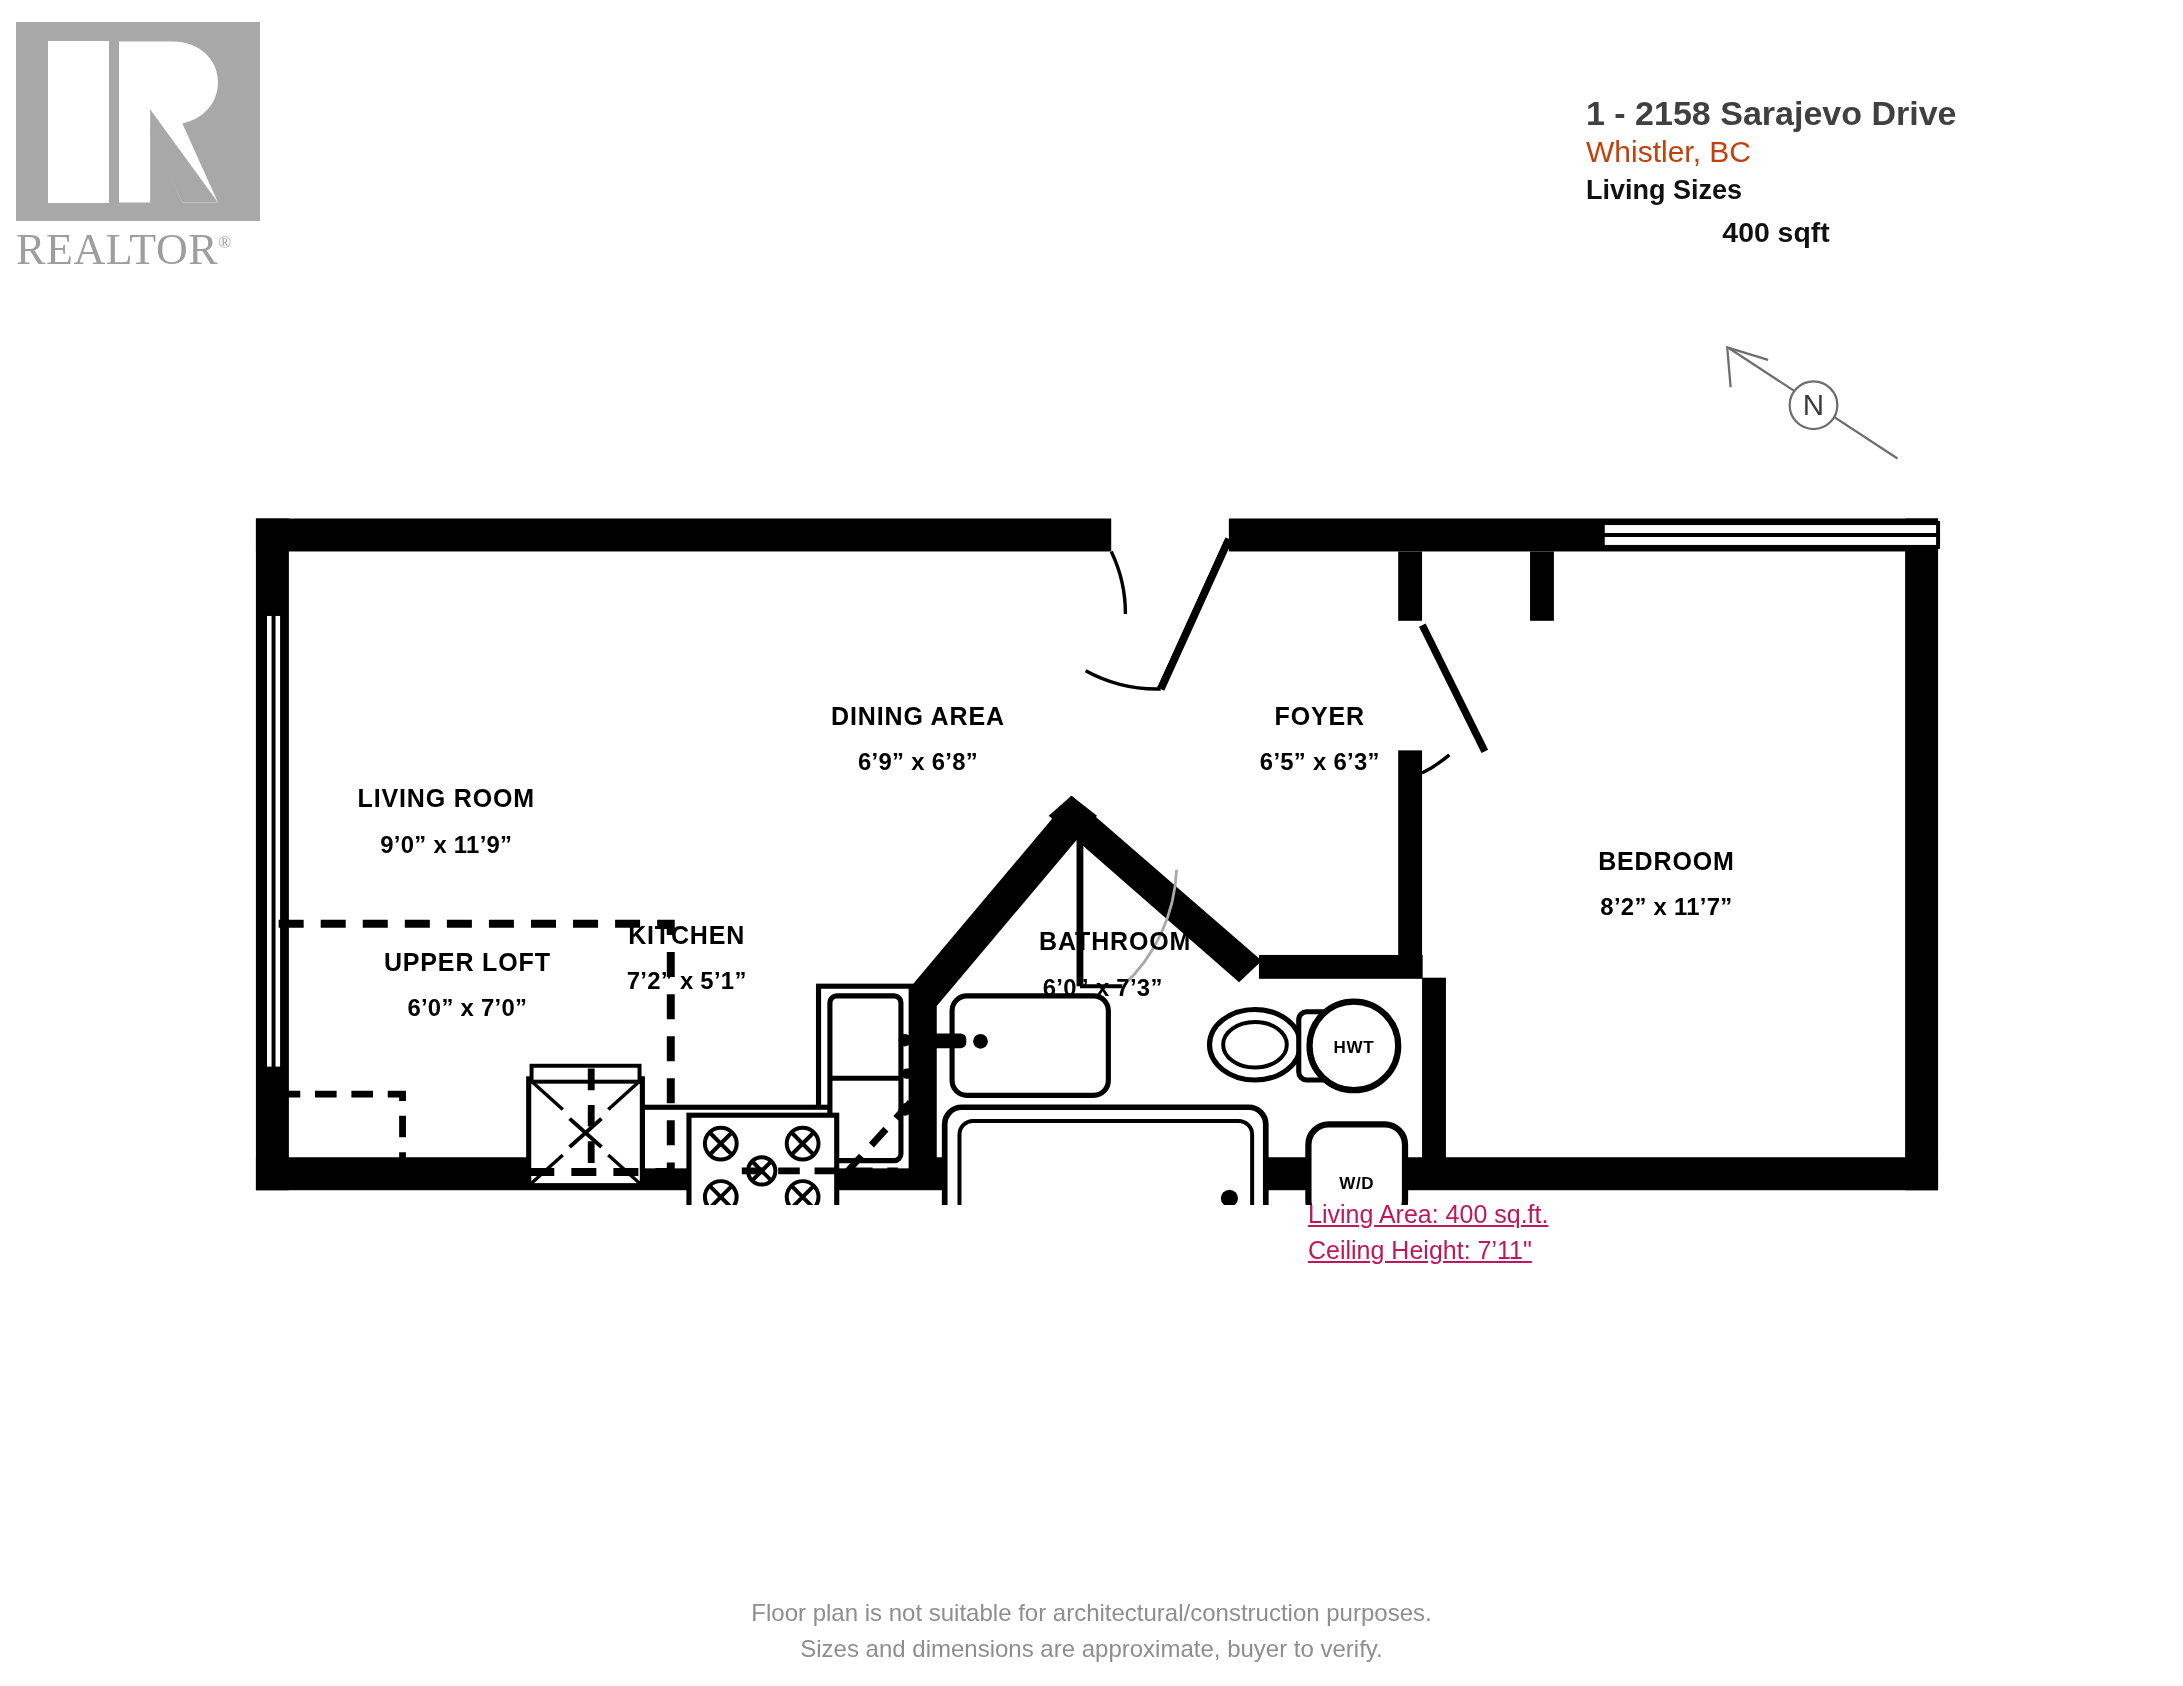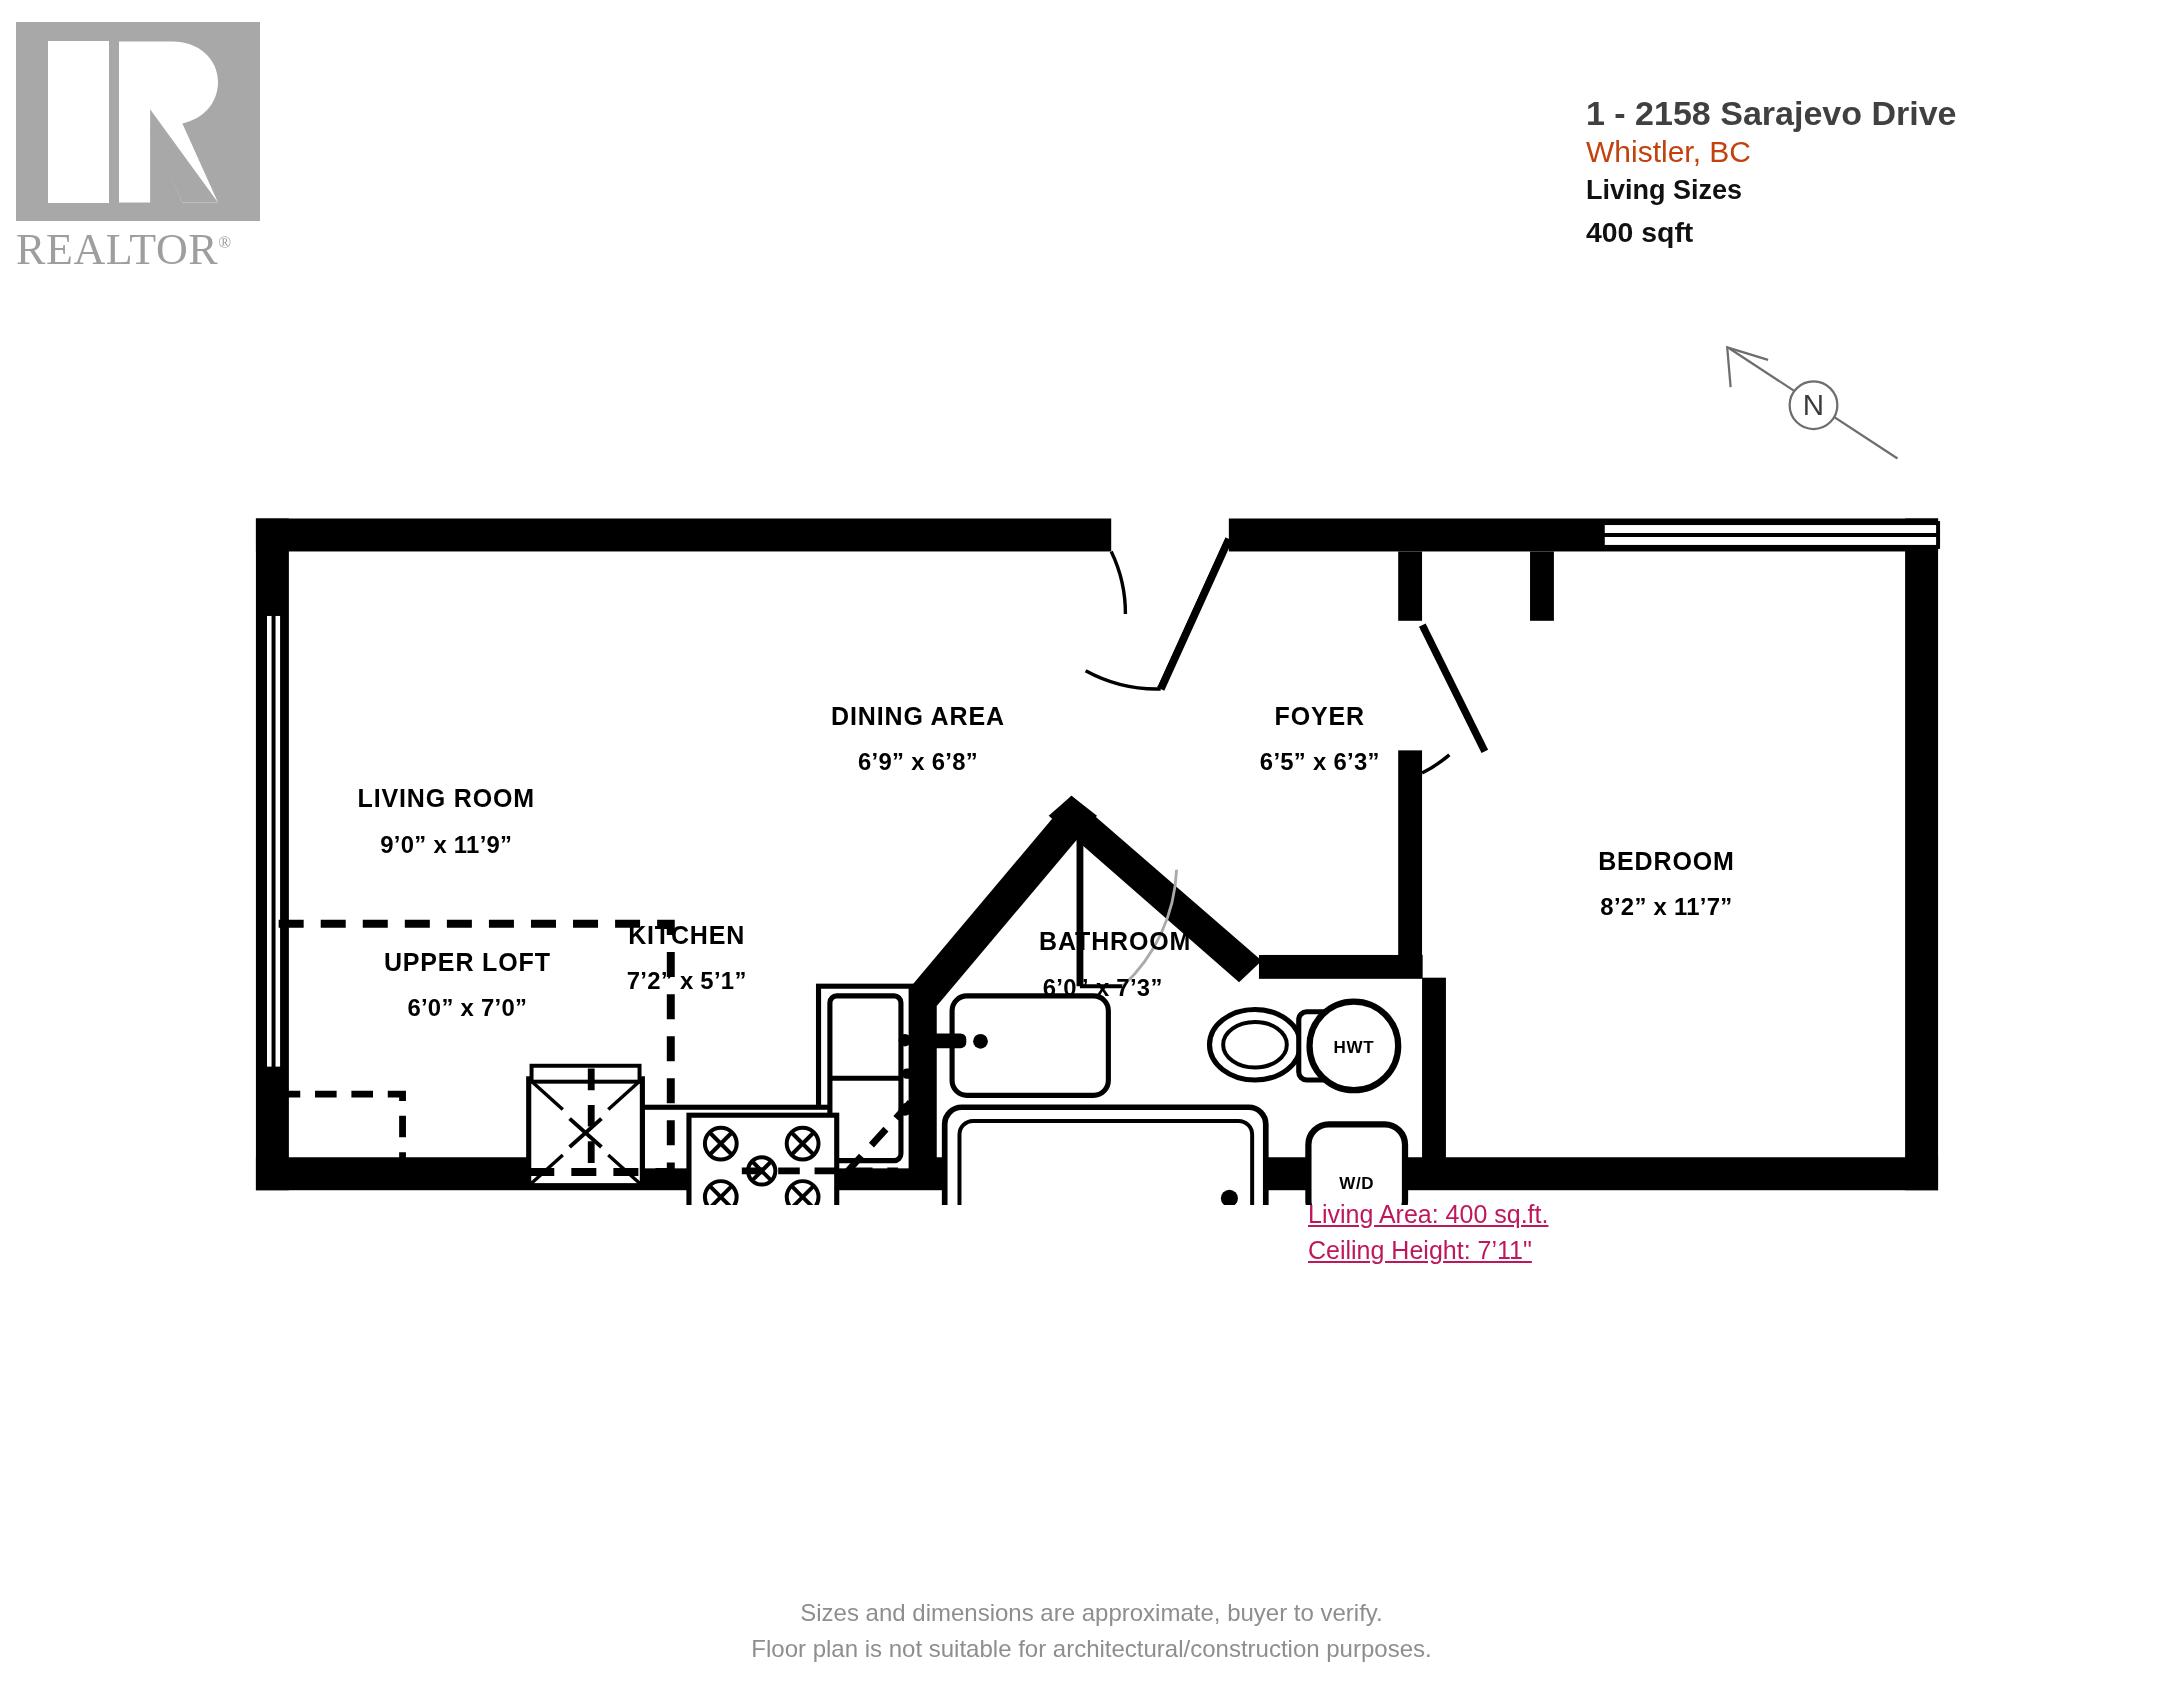--- a/index.html
+++ b/index.html
@@ -73,21 +73,21 @@
   }
   #area-label {
     font-size: 27px;
     font-weight: bold;
     line-height: 1.35;
     color: #111;
   }
   #area-value {
     font-size: 28.4px;
     font-weight: bold;
-    text-align: left;
+    text-align: center;
     padding-right: 63px;
     margin-top: 8px;
     color: #111;
   }
 
   
   #compass {
     position: absolute;
     left: 1717px; top: 338px;
     width: 193px; height: 131px;
@@ -340,16 +340,16 @@
 
 </svg>
 </div>
 
 <div id="area-note">
   <div>Living Area: 400 sq.ft.</div>
   <div>Ceiling Height: 7’11"</div>
 </div>
 
 <div id="disclaimer">
+  <div>Floor plan is not suitable for architectural/construction purposes.</div>
   <div>Sizes and dimensions are approximate, buyer to verify.</div>
-  <div>Floor plan is not suitable for architectural/construction purposes.</div>
 </div>
 
 
 </body></html>

